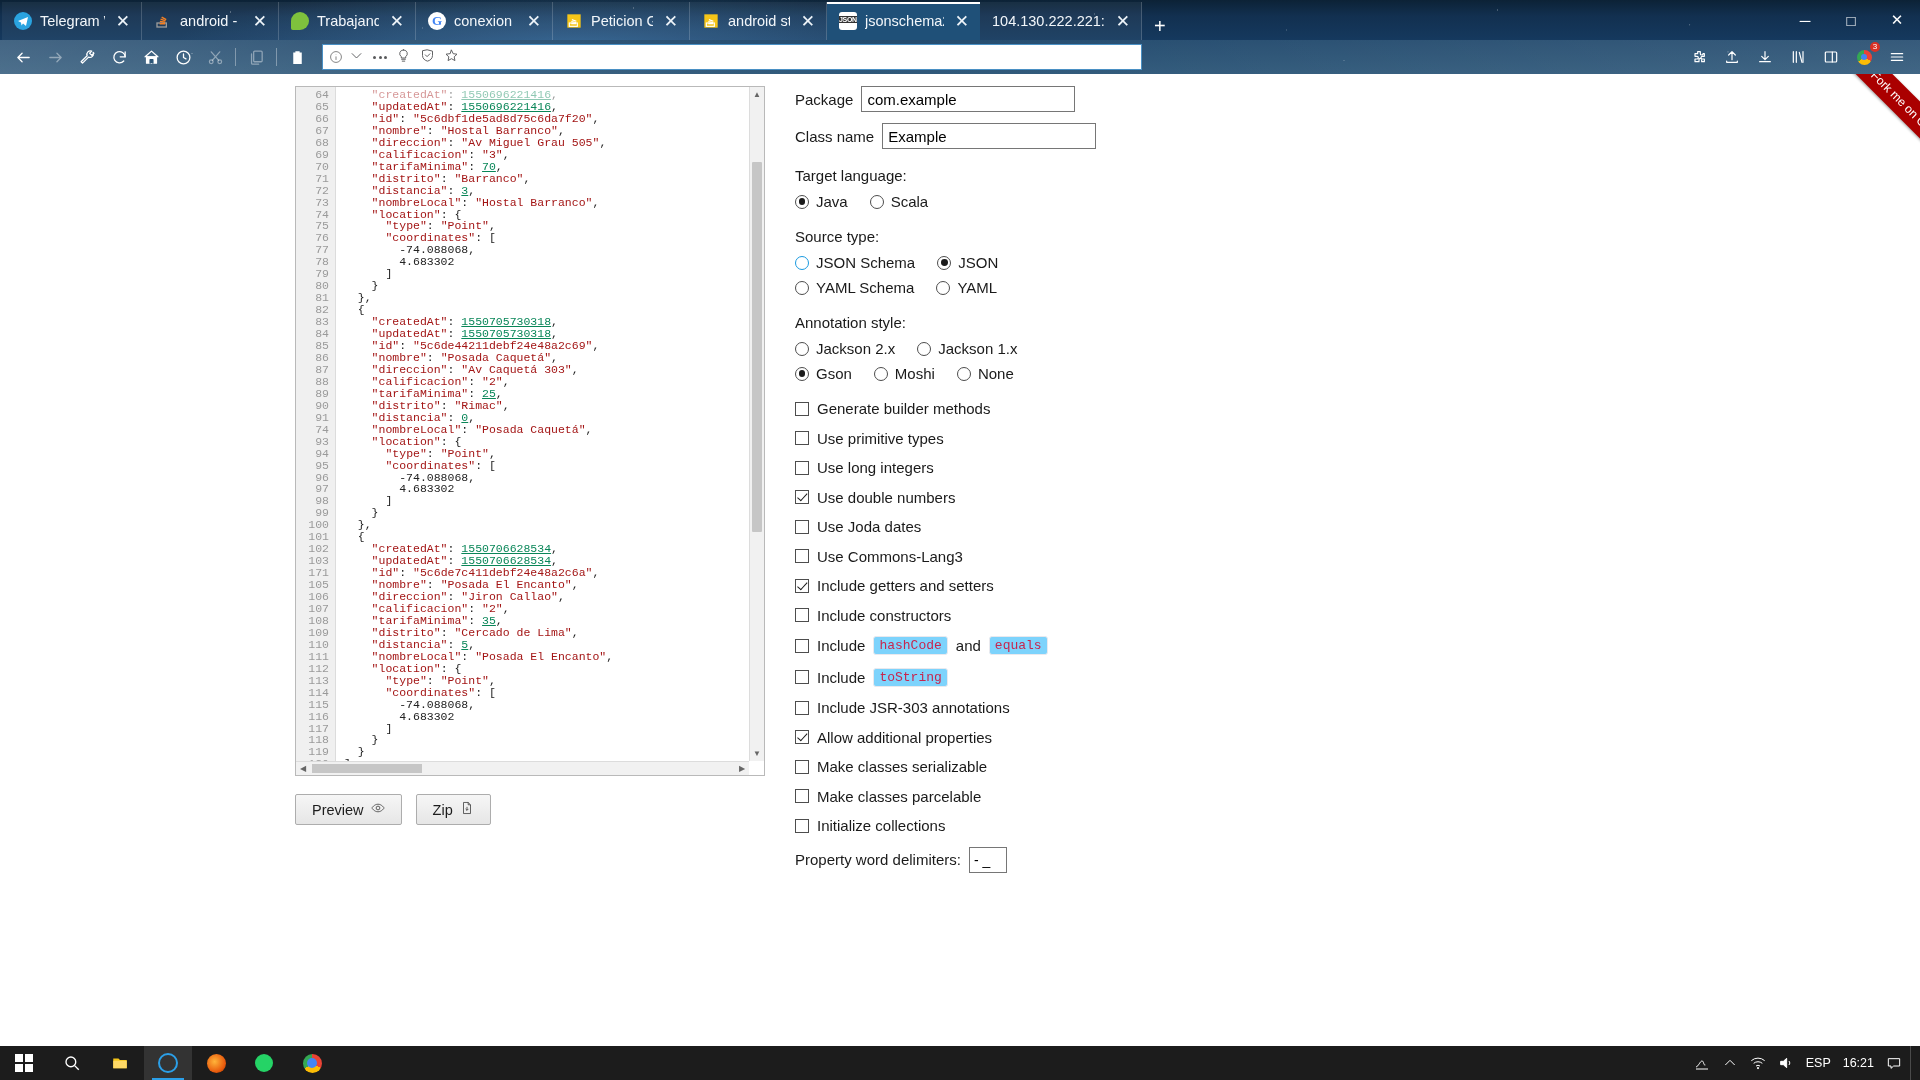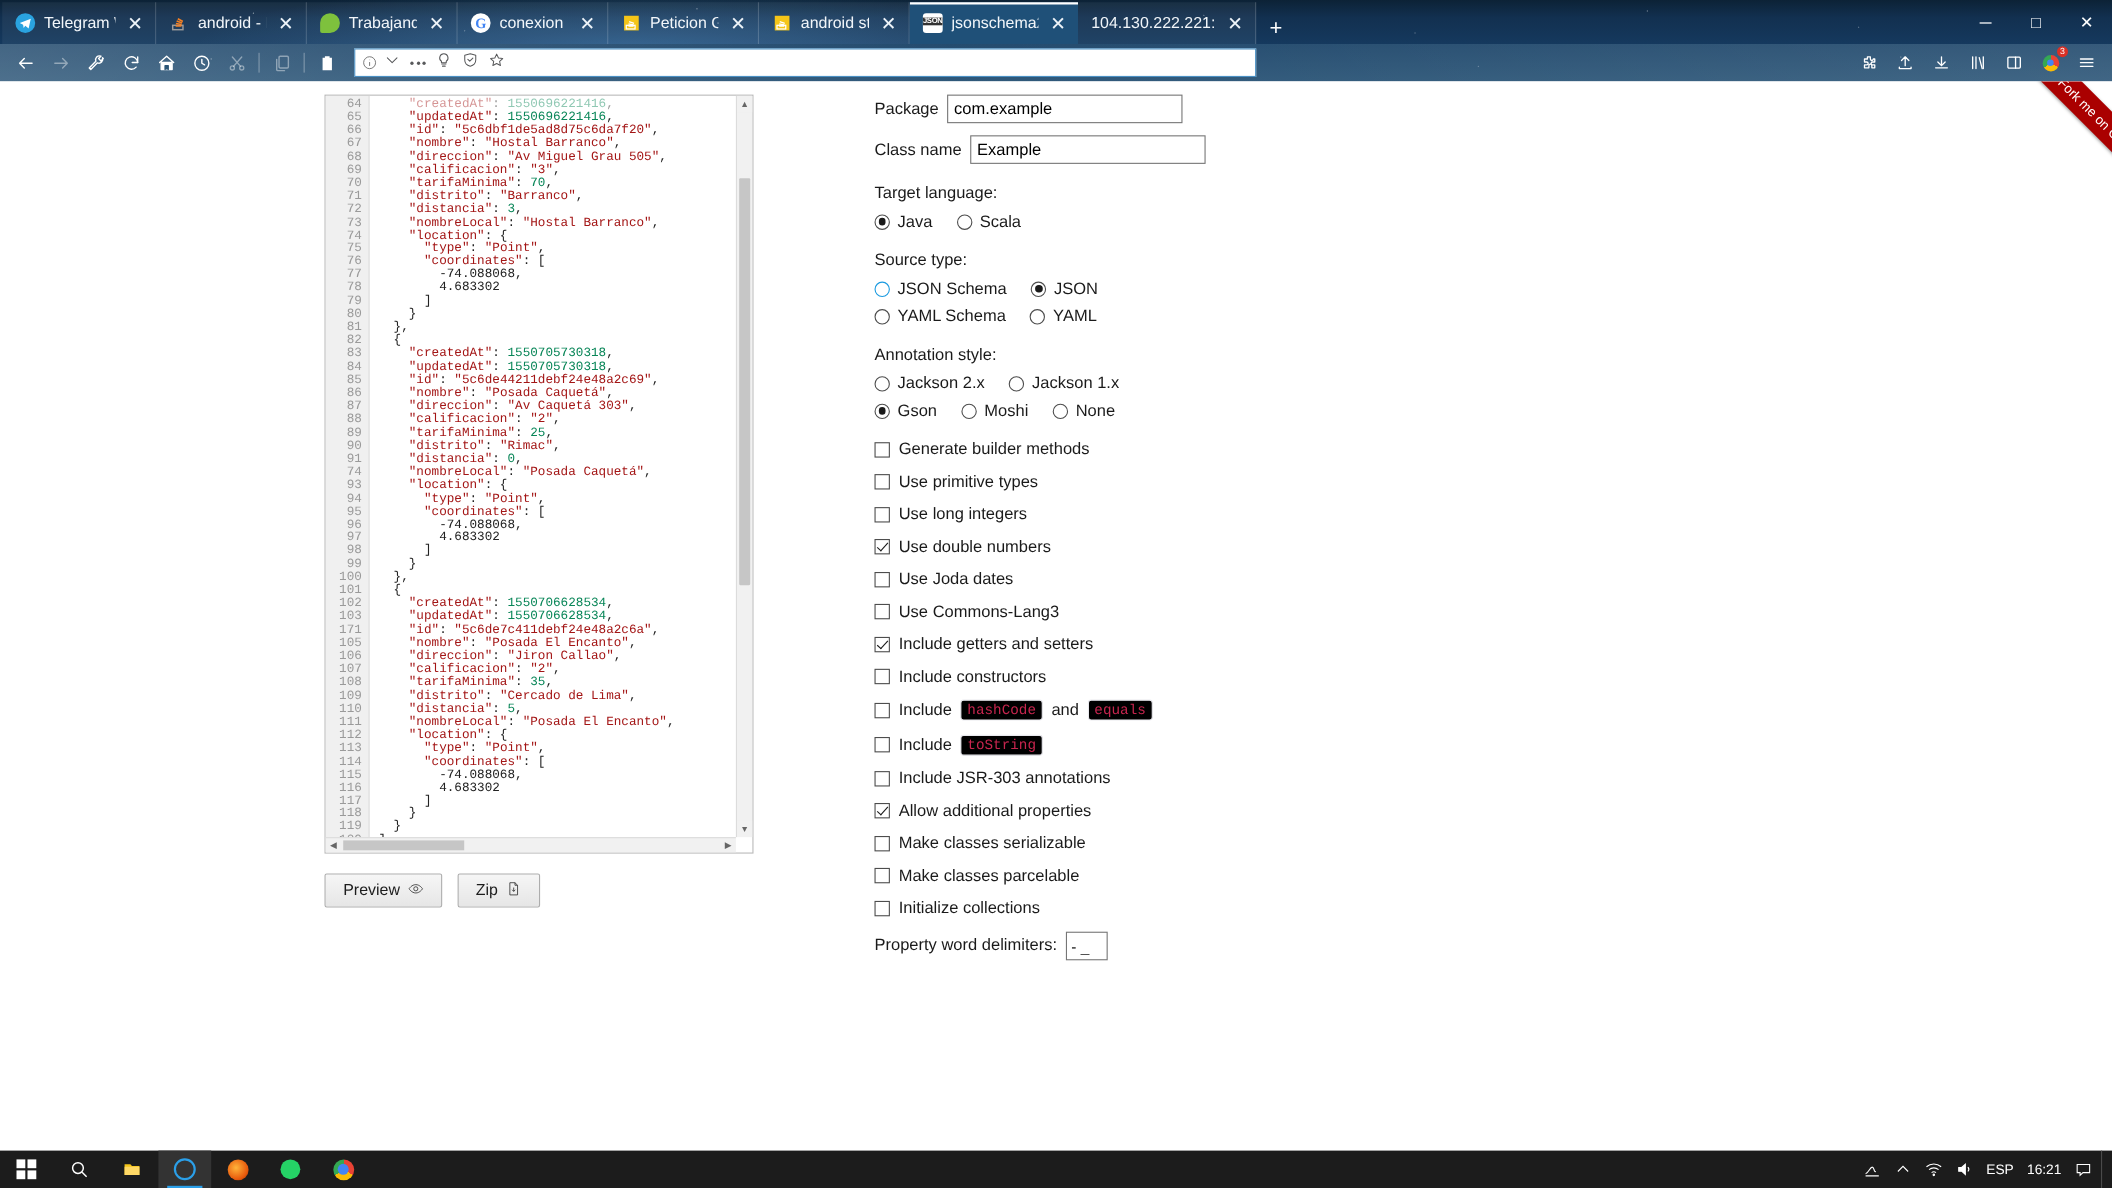--- a/index.html
+++ b/index.html
@@ -198,21 +198,21 @@
     transform: rotate(45deg);
     top: 22px; left: 14px;
     box-shadow: 0 1px 3px rgba(0,0,0,.4);
   }
 
   .content-wrap { display:flex; padding: 12px 0 0 0; }
 
   
   .editor-col { width: 775px; padding-left: 295px; }
   .editor {
-    width: 390px;
+    width: 470px;
     height: 690px;
     border: 1px solid #b9b9b9;
     background: #fff;
     position: relative;
     overflow: hidden;
     display: flex;
   }
   .gutter {
     width: 40px;
     background: #f0f0f0;
@@ -231,21 +231,21 @@
     flex: 1;
     padding: 2px 0 0 8px;
     font-family: "Liberation Mono", monospace;
     font-size: 11.5px;
     line-height: 11.95px;
     white-space: pre;
     color: #222;
     overflow: hidden;
   }
   .code .s { color: #a31515; }
-  .code .n { color: #098658; }
+  .code .n { color: #098658; text-decoration: underline; }
 
   .v-scroll {
     position:absolute; right:0; top:0; bottom:14px; width:15px;
     background:#f1f1f1; border-left:1px solid #dcdcdc;
   }
   .v-scroll .arrow { height:15px; display:flex;align-items:center;justify-content:center;font-size:8px;color:#666;background:#f1f1f1;}
   .v-scroll .arrow.bottom{position:absolute;bottom:0;left:0;right:0;}
   .v-scroll .thumb {
     position:absolute; left:2px; right:2px; top:75px; height:370px;
     background:#c6c6c6; border-radius:1px;
@@ -311,21 +311,21 @@
   }
   .cbox.checked:after{
     content:"";
     position:absolute; left:3.6px; top:0.4px;
     width:4px;height:8.5px;
     border:solid #1a1a1a; border-width:0 1.6px 1.6px 0;
     transform:rotate(42deg);
   }
   .check-row { display:flex; align-items:center; gap:8px; margin-bottom: 12.5px; font-size:15px; }
   code.inline {
-    background:#000000; color:#c7254e;
+    background:#7dd3fc; color:#c7254e;
     font-family:"Liberation Mono", monospace;
     font-size:13px; padding:1px 5px; border-radius:3px;
     border:1px solid #e9e9ee;
   }
   .delim-input {
     width: 38px; height: 26px;
     border:1px solid #767676; font-size:14px; padding:0 4px;
     font-family:"Liberation Sans",sans-serif;
   }
 

